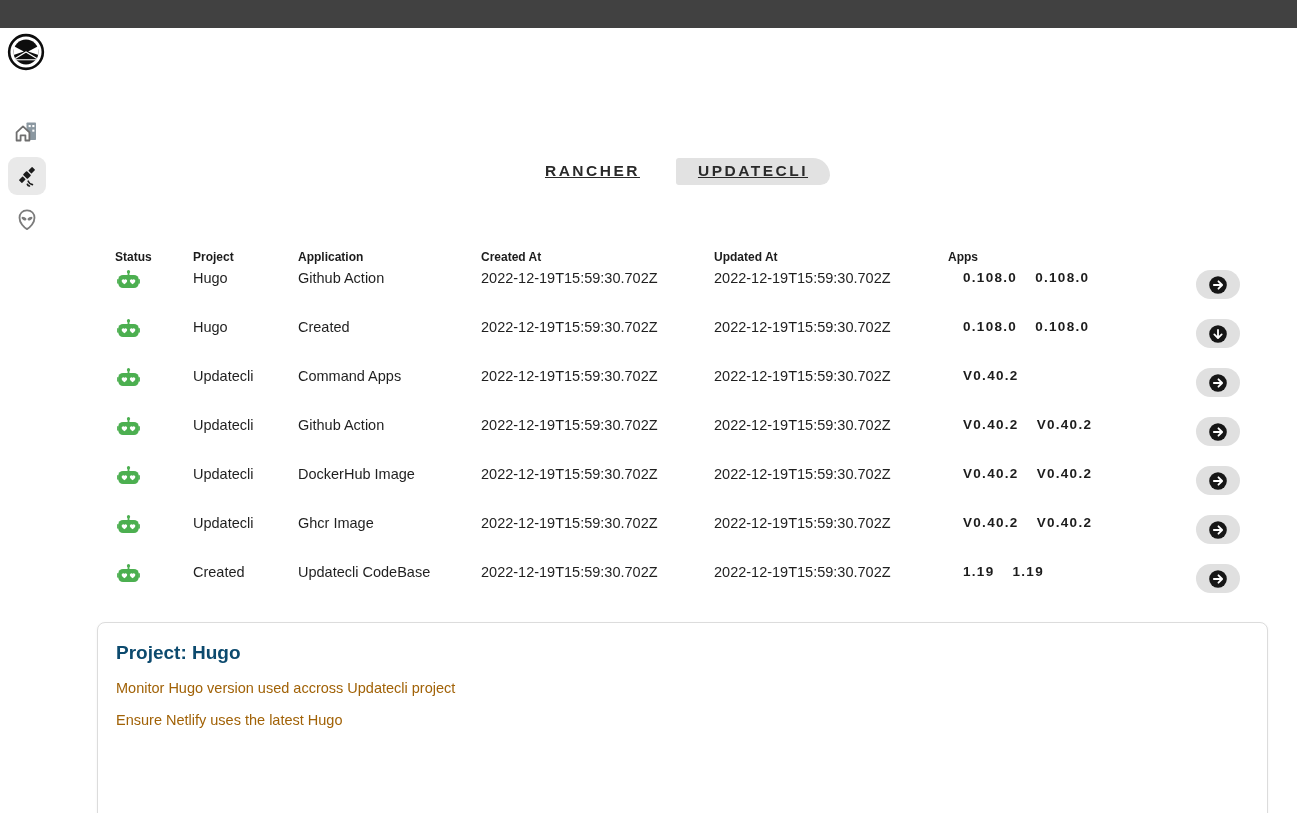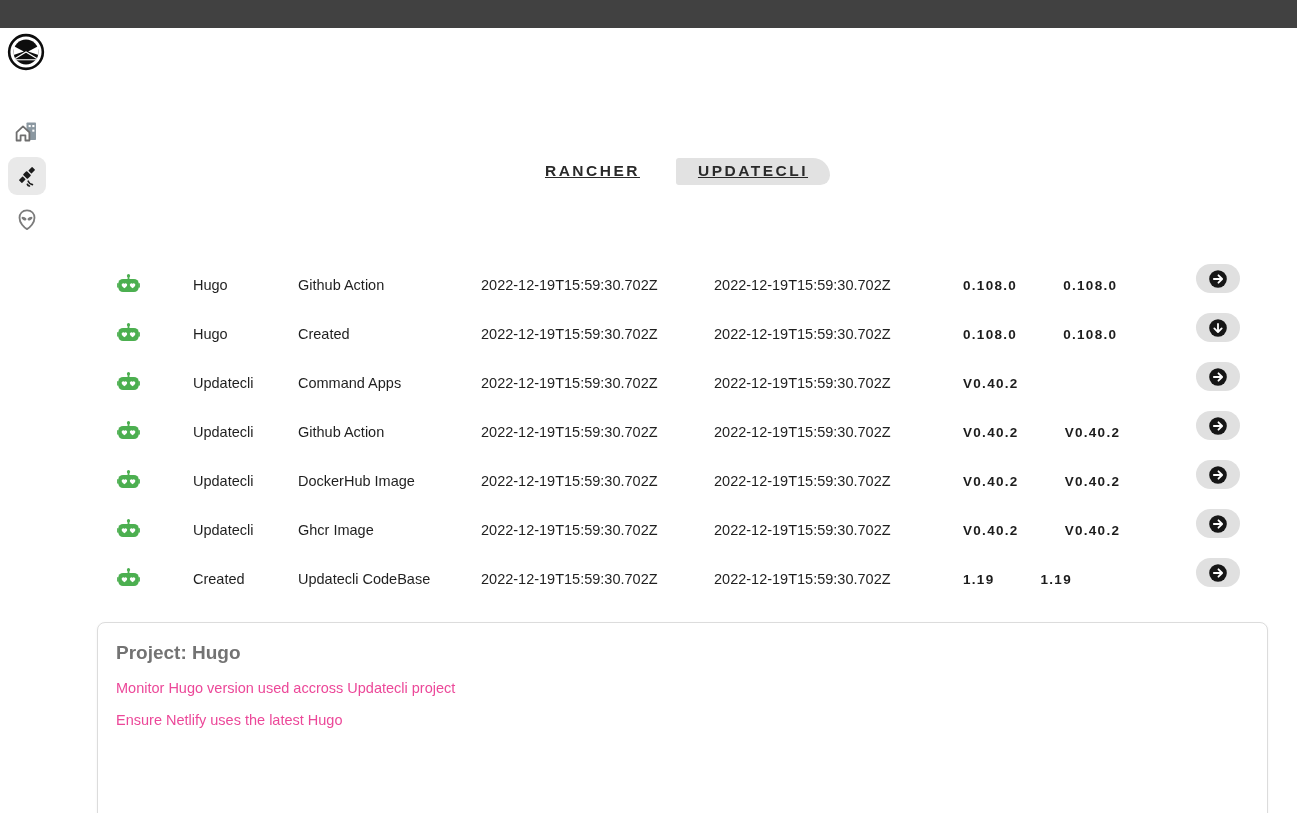--- a/index.html
+++ b/index.html
@@ -21,43 +21,43 @@
   .title-wrap{position:absolute;left:97px;top:103px;width:1171px;text-align:center;}
   .page-title{font-size:30px;font-weight:700;letter-spacing:.3px;color:#1c1c1c;margin:0;}
   .tabs-wrap{position:absolute;left:97px;top:158px;width:1171px;display:flex;justify-content:center;align-items:center;gap:26px;}
   .tab{font-family:inherit;font-size:15.5px;font-weight:700;letter-spacing:2.5px;color:#2a2a2a;border:none;background:transparent;
        padding:4px 10px 5px;cursor:pointer;line-height:1;text-decoration:underline;}
   .tab.active{background:#e2e2e2;padding:5px 22px 6px;border-radius:3px 18px 10px 3px;}
 
   
   .table-wrap{position:absolute;left:115px;top:244px;width:1125px;}
   .thead{display:flex;align-items:center;height:26px;font-size:12px;font-weight:700;color:#1c1c1c;}
-  .trow{display:flex;align-items:flex-end;height:49px;font-size:14.5px;}
+  .trow{display:flex;align-items:flex-start;height:49px;font-size:14.5px;}
   .cell{display:flex;align-items:center;}
   .col-status{width:78px;}
   .col-project{width:105px;}
   .col-app{width:183px;}
   .col-created{width:233px;}
   .col-updated{width:234px;}
   .col-apps{flex:1;}
   .col-action{width:60px;justify-content:flex-end;}
-  .trow .col-apps{padding-left:15px;gap:46px;}
+  .trow .col-apps{padding-left:15px;gap:18px;}
   .app-version{font-weight:700;font-size:13.5px;letter-spacing:1.3px;color:#1c1c1c;}
   .expand-btn{width:44px;height:29px;border-radius:15px;background:#e0e0e0;border:none;cursor:pointer;
               display:flex;align-items:center;justify-content:center;padding:0;}
   .expand-btn svg{display:block;}
   .rot90{transform:rotate(90deg);}
   .bot-icon{display:block;margin-left:2px;}
 
   
   .detail-card{position:absolute;left:97px;top:622px;width:1171px;height:260px;background:#fff;
                border:1px solid #dcdcdc;border-radius:8px;box-shadow:0 1px 3px rgba(0,0,0,.05);
                padding:17px 18px;box-sizing:border-box;}
-  .detail-heading{font-size:19px;font-weight:700;color:#737373;margin:0;line-height:26px;}
-  .detail-desc{font-size:14.5px;color:#ec4899;margin:12px 0 0;line-height:20px;}
+  .detail-heading{font-size:19px;font-weight:700;color:#0c4a6e;margin:0;line-height:26px;}
+  .detail-desc{font-size:14.5px;color:#a16207;margin:12px 0 0;line-height:20px;}
   .detail-heading.second{margin-top:42px;}
 </style>
 </head>
 <body>
 
 <div id="app">
 
   <div class="topbar"></div>
 
   <nav class="sidebar">
@@ -103,20 +103,29 @@
     </button>
   </nav>
 
 
   <div class="tabs-wrap">
       <button class="tab">RANCHER</button>
       <button class="tab active">UPDATECLI</button>
     </div>
 
   <div class="table-wrap">
+    <div class="thead">
+      <span class="cell col-status">Status</span>
+      <span class="cell col-project">Project</span>
+      <span class="cell col-app">Application</span>
+      <span class="cell col-created">Created At</span>
+      <span class="cell col-updated">Updated At</span>
+      <span class="cell col-apps">Apps</span>
+      <span class="cell col-action"></span>
+    </div>
     <div>
         <div class="trow">
     <div class="cell col-status">
       <svg class="bot-icon" width="23" height="19" viewBox="0 0 24 20">
         <rect x="11" y="0.8" width="2" height="5" rx="1" fill="#4caf50"></rect>
         <circle cx="12" cy="1.8" r="1.7" fill="#4caf50"></circle>
         <rect x="1.2" y="5.2" width="21.6" height="13.8" rx="5" fill="#4caf50"></rect>
         <rect x="0" y="9.6" width="1.7" height="5" rx="0.8" fill="#4caf50"></rect>
         <rect x="22.3" y="9.6" width="1.7" height="5" rx="0.8" fill="#4caf50"></rect>
         <path transform="translate(7.7,12.4)" fill="#fff" d="M0 2.6 C-0.5 2.2 -2.9 0.9 -2.9 -0.7 C-2.9 -1.8 -2 -2.6 -1.1 -2.6 C-0.5 -2.6 -0.1 -2.3 0 -1.9 C0.1 -2.3 0.5 -2.6 1.1 -2.6 C2 -2.6 2.9 -1.8 2.9 -0.7 C2.9 0.9 0.5 2.2 0 2.6 Z"></path>

